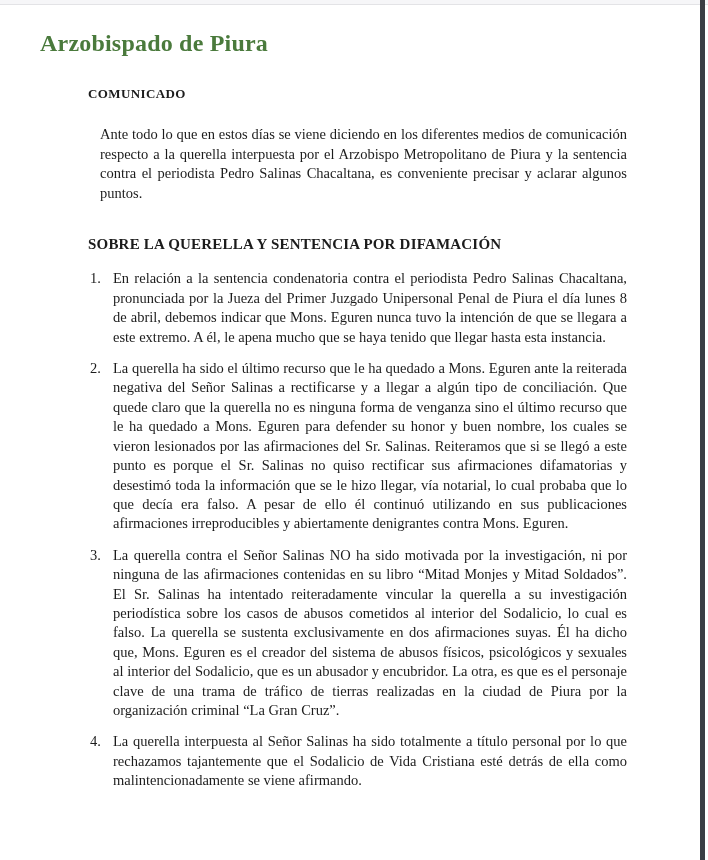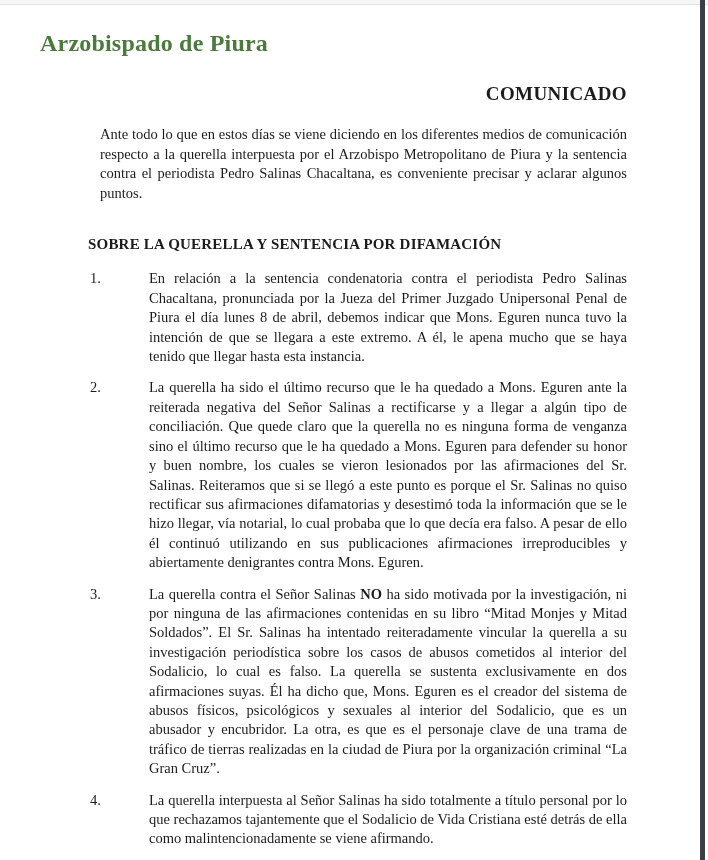--- a/index.html
+++ b/index.html
@@ -43,23 +43,23 @@
   }
   .content {
     position: absolute;
     left: 88px;
     right: 81px;
     top: 84px;
     font-size: 14.5px;
     line-height: 19.4px;
   }
   .doc-title {
-    text-align: right;
+    text-align: left;
     font-weight: bold;
-    font-size: 19px;
+    font-size: 13px;
     letter-spacing: 0.4px;
   }
   .intro {
     margin: 22px 0 0 12px;
     text-align: justify;
   }
   .section-heading {
     margin-top: 32px;
     text-align: left;
     font-weight: bold;
@@ -72,23 +72,22 @@
   .list-item {
     display: flex;
     margin: 0 0 12px 2px;
   }
   .item-number {
     flex: 0 0 23px;
   }
   .item-text {
     flex: 1;
     text-align: justify;
-    margin-left: 36px;
   }
-  .bold { font-weight: bold; }
+  .bold { font-weight: normal; }
 </style>
 </head>
 <body>
 
 <div class="page">
   <div class="top-band"></div>
   <div class="right-edge"></div>
 
   <div class="letterhead">Arzobispado de Piura</div>
 

